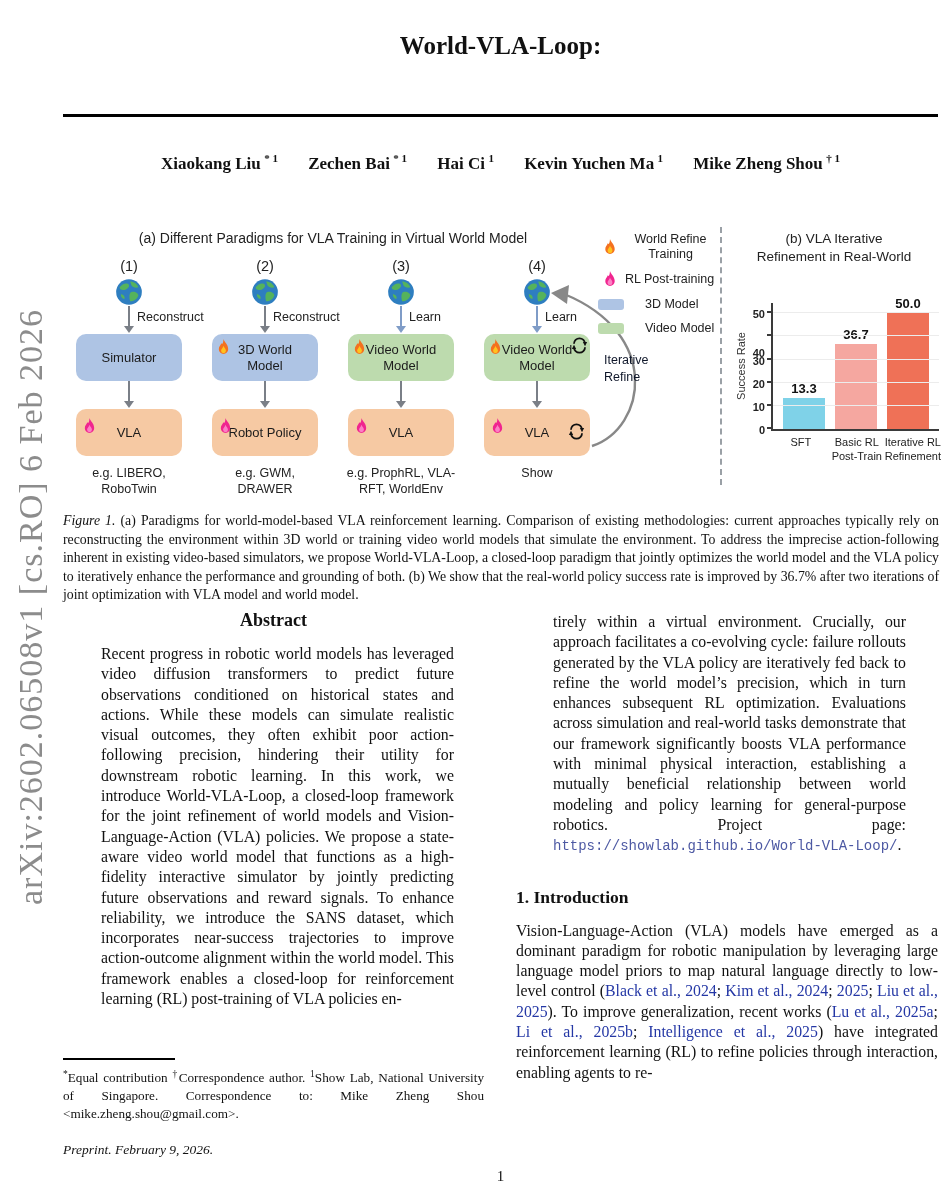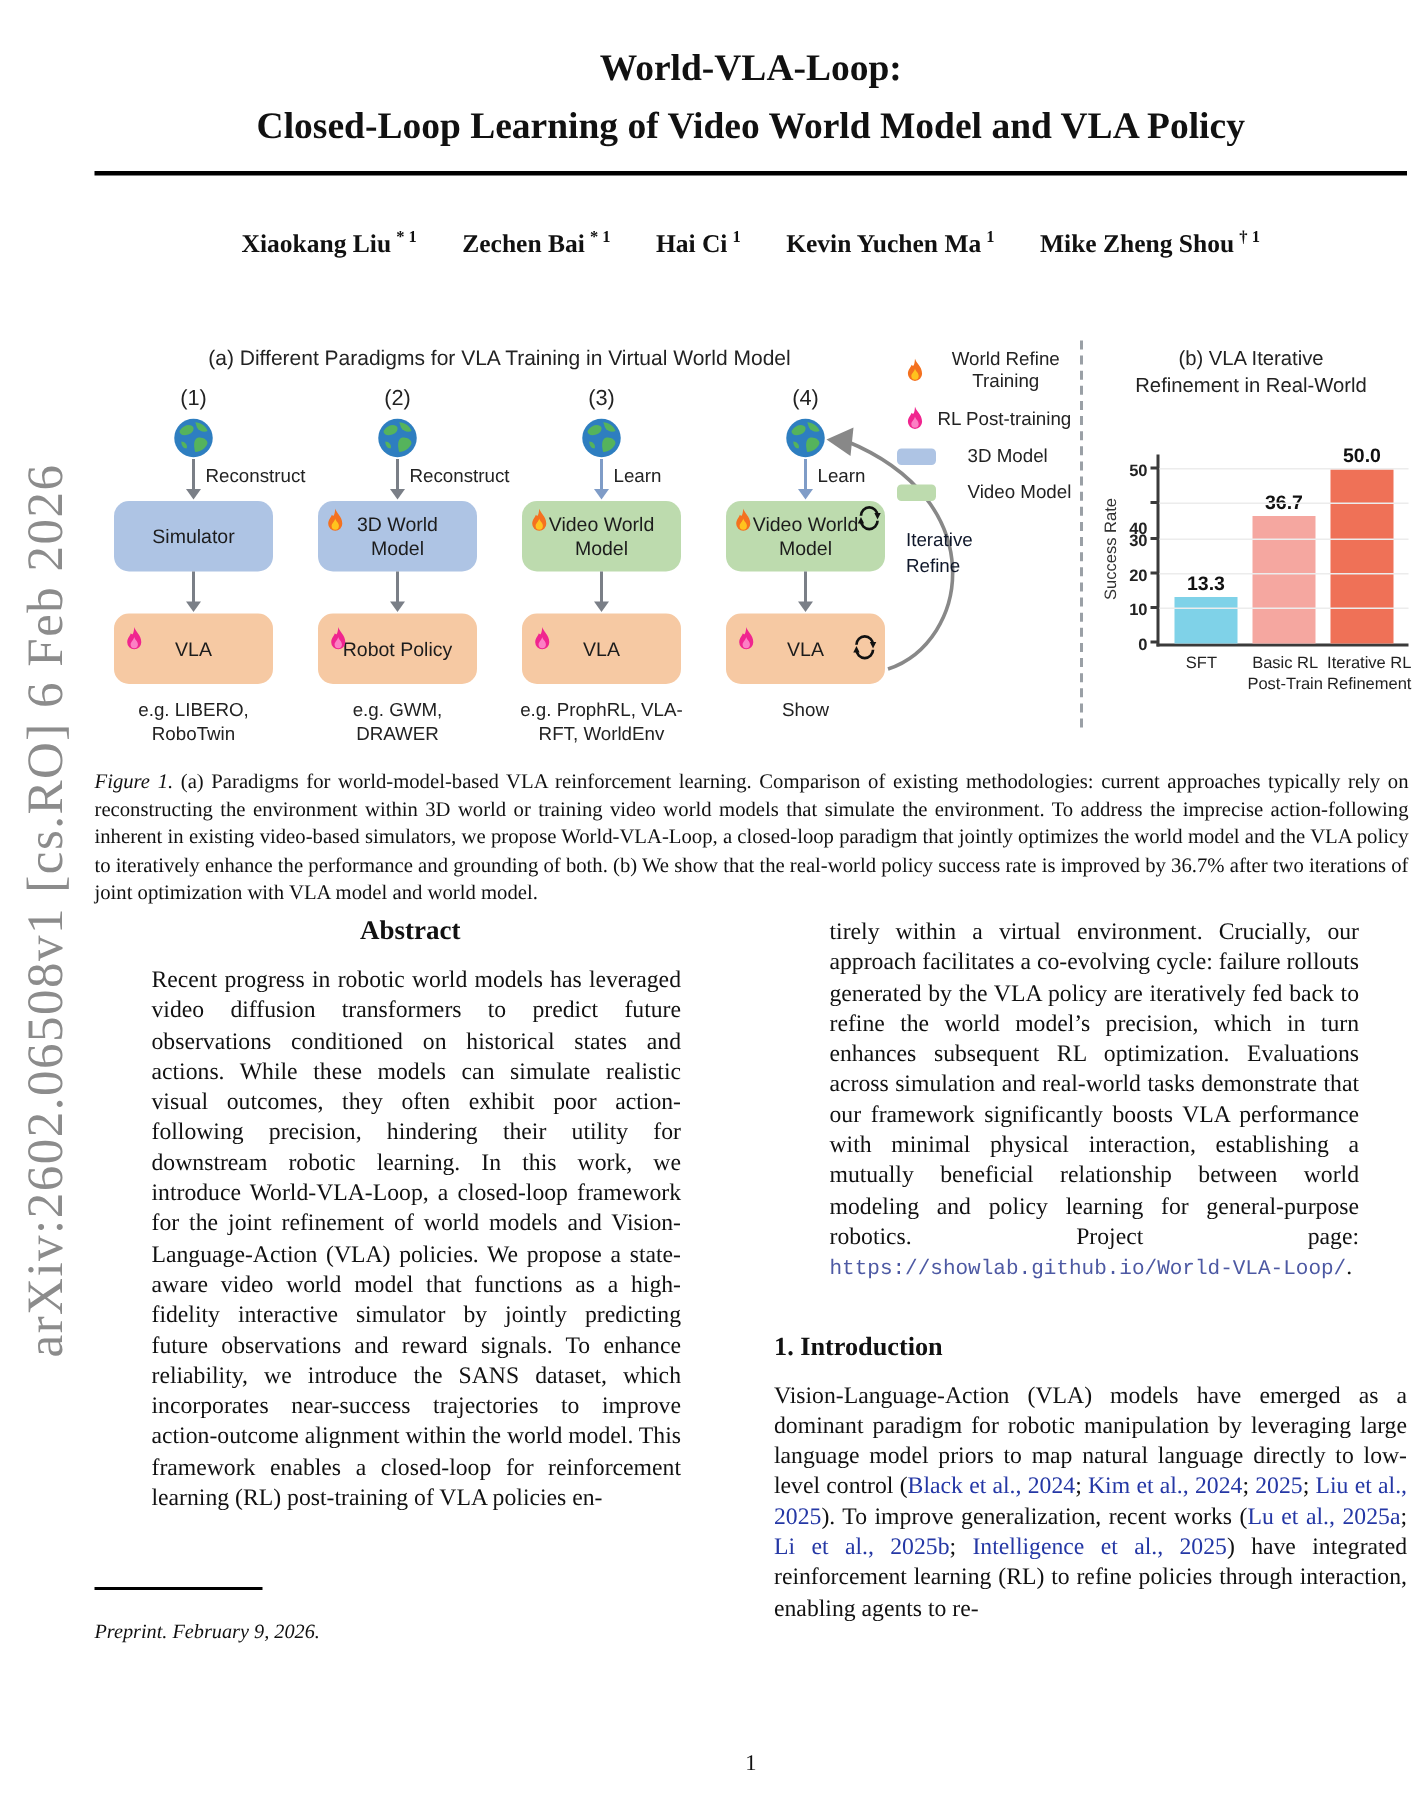--- a/index.html
+++ b/index.html
@@ -105,21 +105,20 @@
   .preprint { margin-top:20px; font-style:italic; font-size:13.5px; }
   .page-num { position:absolute; left:63px; top:1168px; width:875px; text-align:center; font-size:15px; }
 </style>
 </head>
 <body>
 
 <div class="watermark">arXiv:2602.06508v1  [cs.RO]  6 Feb 2026</div>
 
 <div class="title-block">
   <div class="title-line">World-VLA-Loop:</div>
-  <div class="title-line">Closed-Loop Learning of Video World Model and VLA Policy</div>
 </div>
 <div class="title-rule"></div>
 
 <div class="authors">
   <span class="author"><span>Xiaokang Liu</span> <sup>* 1</sup></span>
   <span class="author"><span>Zechen Bai</span> <sup>* 1</sup></span>
   <span class="author"><span>Hai Ci</span> <sup>1</sup></span>
   <span class="author"><span>Kevin Yuchen Ma</span> <sup>1</sup></span>
   <span class="author"><span>Mike Zheng Shou</span> <sup>† 1</sup></span>
 </div>
@@ -367,20 +366,21 @@
 
 <div class="caption"><span class="seg-it">Figure 1.</span><span> (a) Paradigms for world-model-based VLA reinforcement learning. Comparison of existing methodologies: current approaches typically rely on reconstructing the environment within 3D world or training video world models that simulate the environment. To address the imprecise action-following inherent in existing video-based simulators, we propose World-VLA-Loop, a closed-loop paradigm that jointly optimizes the world model and the VLA policy to iteratively enhance the performance and grounding of both. (b) We show that the real-world policy success rate is improved by 36.7% after two iterations of joint optimization with VLA model and world model.</span></div>
 
 <div class="col-left">
   <div class="abstract-h">Abstract</div>
   <p class="abstract-p">Recent progress in robotic world models has leveraged video diffusion transformers to predict future observations conditioned on historical states and actions. While these models can simulate realistic visual outcomes, they often exhibit poor action-following precision, hindering their utility for downstream robotic learning. In this work, we introduce World-VLA-Loop, a closed-loop framework for the joint refinement of world models and Vision-Language-Action (VLA) policies. We propose a state-aware video world model that functions as a high-fidelity interactive simulator by jointly predicting future observations and reward signals. To enhance reliability, we introduce the SANS dataset, which incorporates near-success trajectories to improve action-outcome alignment within the world model. This framework enables a closed-loop for reinforcement learning (RL) post-training of VLA policies en-</p>
 </div>
 
 <div class="footnote-block">
   <div class="fn-rule"></div>
+  <p class="fn"><sup class="seg-sup">*</sup><span>Equal contribution </span><sup class="seg-sup">†</sup><span>Correspondence author. </span><sup class="seg-sup">1</sup><span>Show Lab, National University of Singapore. Correspondence to: Mike Zheng Shou &lt;mike.zheng.shou@gmail.com&gt;.</span></p>
   <p class="preprint">Preprint. February 9, 2026.</p>
 </div>
 
 <div class="col-right">
   <p class="abstract-p2"><span>tirely within a virtual environment. Crucially, our approach facilitates a co-evolving cycle: failure rollouts generated by the VLA policy are iteratively fed back to refine the world model’s precision, which in turn enhances subsequent RL optimization. Evaluations across simulation and real-world tasks demonstrate that our framework significantly boosts VLA performance with minimal physical interaction, establishing a mutually beneficial relationship between world modeling and policy learning for general-purpose robotics. Project page: </span><span class="seg-mono">https://showlab.github.io/World-VLA-Loop/</span><span>.</span></p>
   <h2 class="intro-h">1. Introduction</h2>
   <p class="intro-p"><span>Vision-Language-Action (VLA) models have emerged as a dominant paradigm for robotic manipulation by leveraging large language model priors to map natural language directly to low-level control (</span><span class="seg-cite">Black et al., 2024</span><span>; </span><span class="seg-cite">Kim et al., 2024</span><span>; </span><span class="seg-cite">2025</span><span>; </span><span class="seg-cite">Liu et al., 2025</span><span>). To improve generalization, recent works (</span><span class="seg-cite">Lu et al., 2025a</span><span>; </span><span class="seg-cite">Li et al., 2025b</span><span>; </span><span class="seg-cite">Intelligence et al., 2025</span><span>) have integrated reinforcement learning (RL) to refine policies through interaction, enabling agents to re-</span></p>
 </div>
 
 <div class="page-num">1</div>

